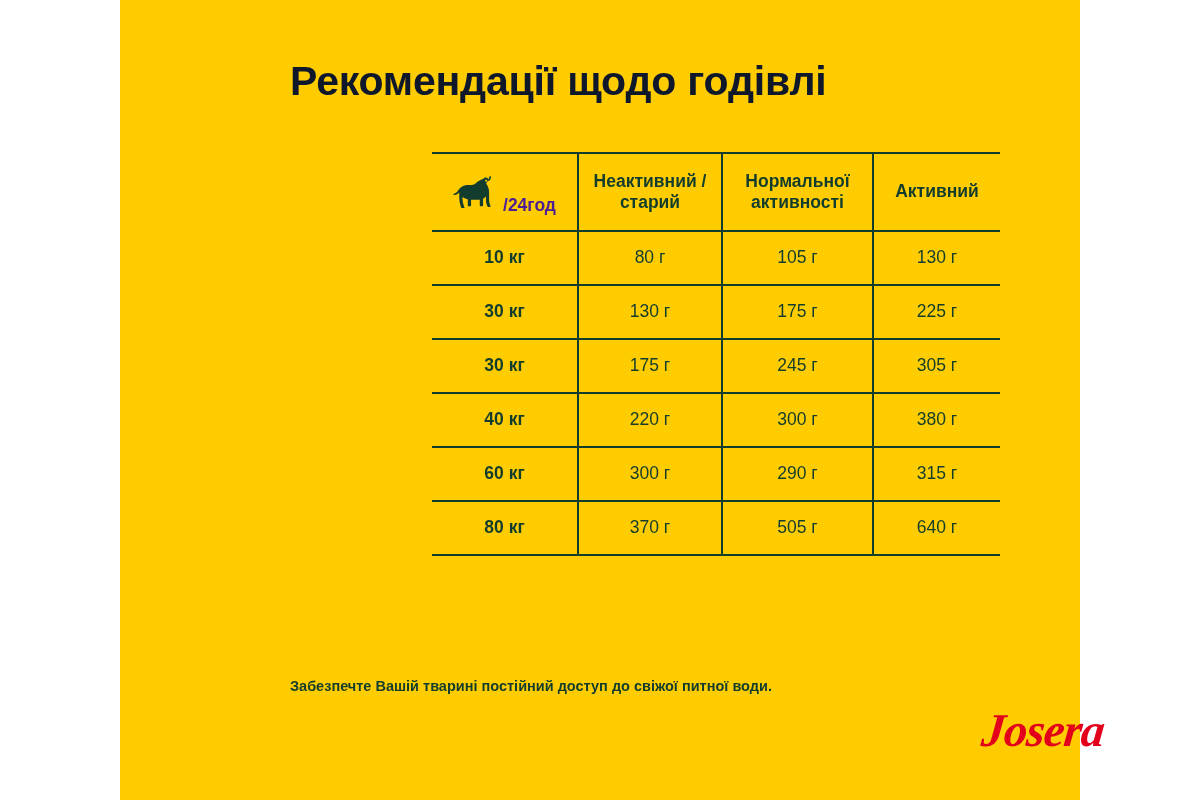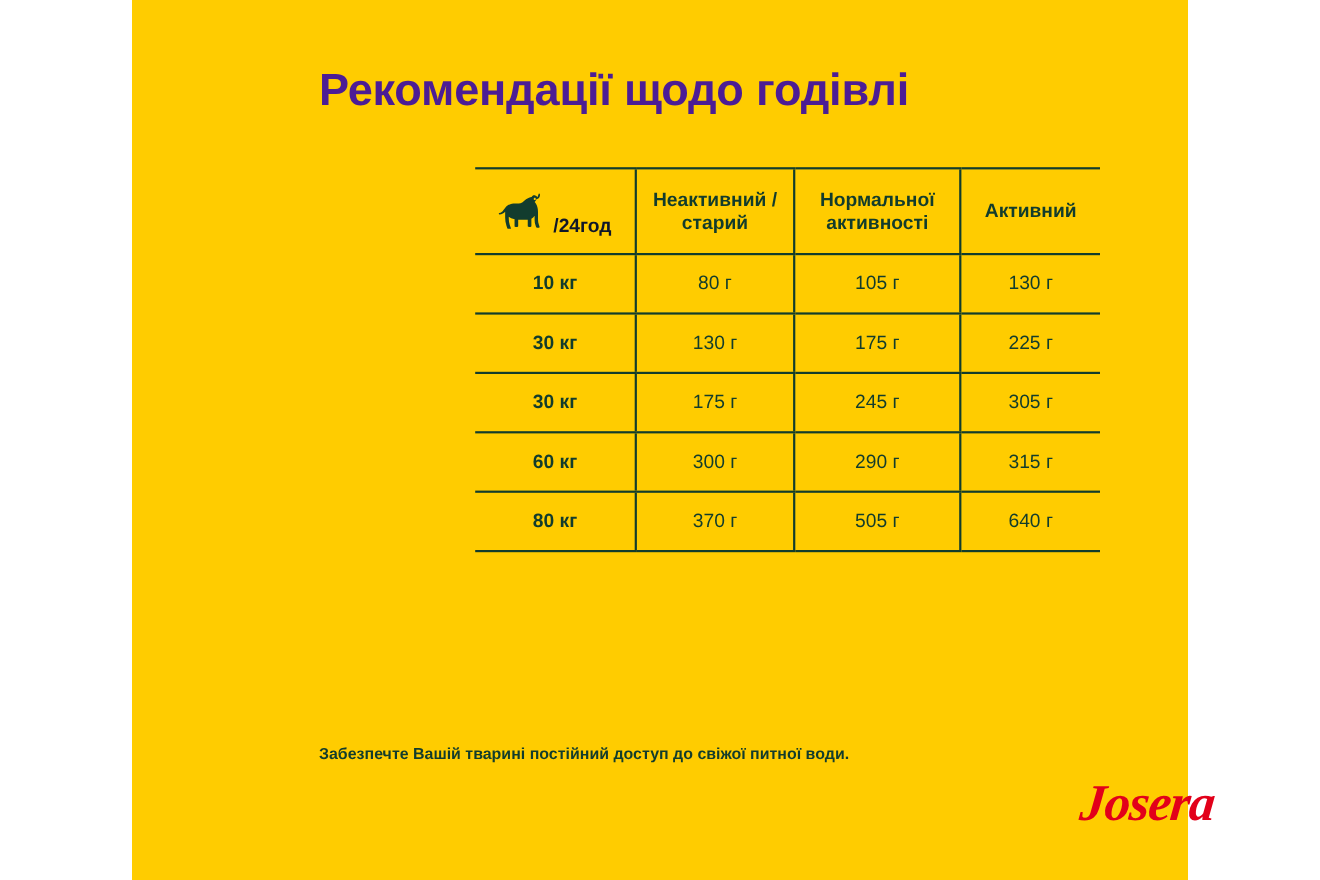--- a/index.html
+++ b/index.html
@@ -23,21 +23,21 @@
     height: 800px;
     background: #ffcc00;
   }
   #title {
     position: absolute;
     left: 170px;
     top: 58px;
     font-family: "Liberation Sans", sans-serif;
     font-size: 41px;
     font-weight: bold;
-    color: #4c1d95;
+    color: #0f172a;
     letter-spacing: -0.2px;
     white-space: nowrap;
   }
   #table-wrap {
     position: absolute;
     left: 312px;
     top: 152px;
     width: 568px;
   }
   table.feeding {
@@ -91,21 +91,21 @@
   }
   .dog-icon {
     display: inline-block;
     width: 48px;
     height: 32px;
     line-height: 0;
   }
   .hdr-dog-label {
     font-size: 17.5px;
     font-weight: bold;
-    color: #0f172a;
+    color: #4c1d95;
     margin-top: 28px;
   }
   #footnote {
     position: absolute;
     left: 170px;
     top: 678px;
     font-family: "Liberation Sans", sans-serif;
     font-size: 14.5px;
     font-weight: bold;
     color: #123c2c;
@@ -185,20 +185,26 @@
             <td>175 г</td>
             <td>225 г</td>
           </tr>
           <tr>
             <td class="weight">30 кг</td>
             <td>175 г</td>
             <td>245 г</td>
             <td>305 г</td>
           </tr>
           <tr>
+            <td class="weight">40 кг</td>
+            <td>220 г</td>
+            <td>300 г</td>
+            <td>380 г</td>
+          </tr>
+          <tr>
             <td class="weight">60 кг</td>
             <td>300 г</td>
             <td>290 г</td>
             <td>315 г</td>
           </tr>
           <tr>
             <td class="weight">80 кг</td>
             <td>370 г</td>
             <td>505 г</td>
             <td>640 г</td>

